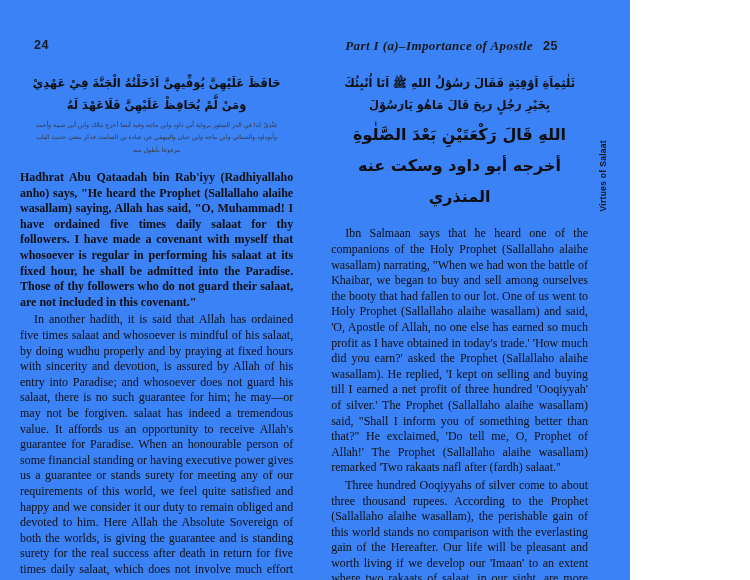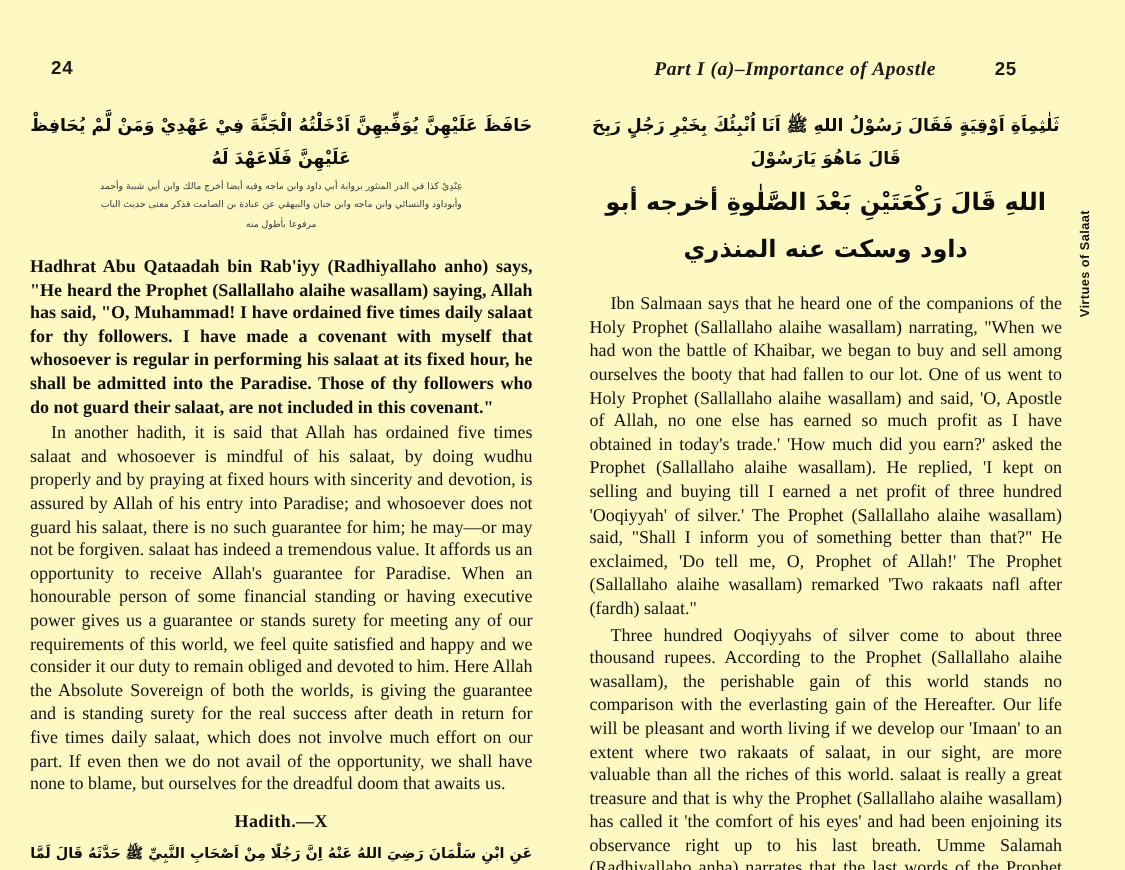--- a/index.html
+++ b/index.html
@@ -9,23 +9,23 @@
   }
   body {
     width: 750px;
     height: 580px;
     overflow: hidden;
     font-family: "Liberation Serif", serif;
     color: #111111;
   }
   .spread {
     position: relative;
-    width: 750px;
-    height: 580px;
-    background: #fef9c3;
+    width: 630px;
+    height: 580px;
+    background: #3b82f6;
     display: flex;
     justify-content: center;
   }
   .page {
     position: relative;
     box-sizing: border-box;
     height: 580px;
   }
   .page-left {
     width: 375px;

